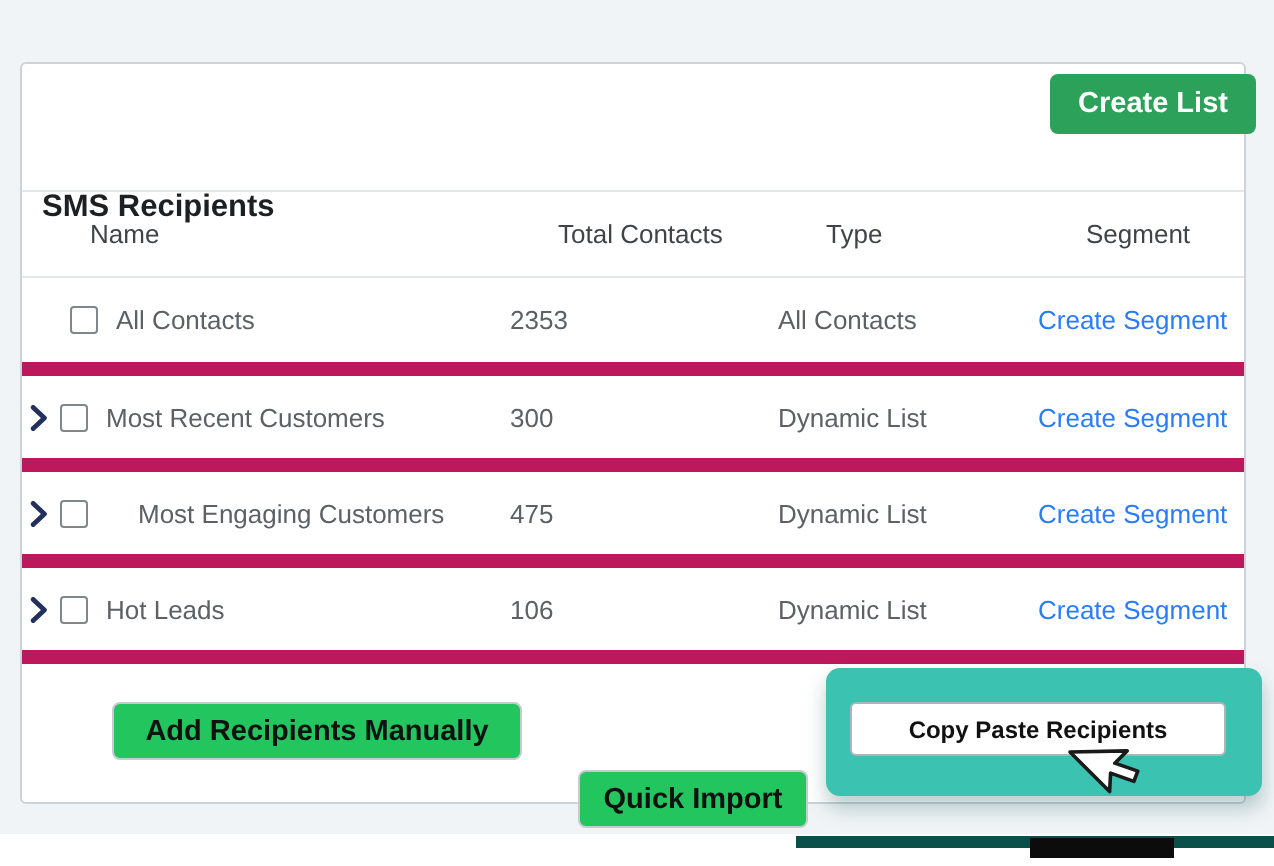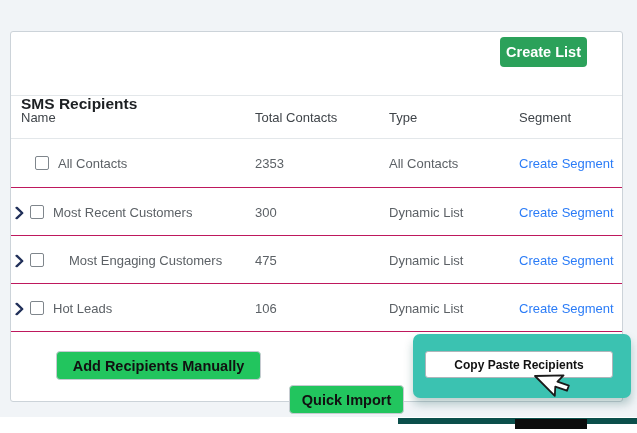--- a/index.html
+++ b/index.html
@@ -13,34 +13,34 @@
   
   .dark-teal-bar { position:absolute; left:398px; top:418px; width:239px; height:6px; background:var(--dark_teal); }
   .black-bar { position:absolute; left:515px; top:419px; width:72px; height:10px; background:#0c0c0c; }
 
   .card { position:absolute; left:10px; top:31px; width:613px; height:371px;
           background:#fff; border:1px solid #ccd3d9; border-radius:3px; }
 
   .card-header { position:absolute; left:0; top:0; width:100%; height:64px; border-bottom:1px solid #e3e7ea; }
   .card-title { position:absolute; left:10px; top:39px; transform:translateY(-50%);
                 font-size:15.5px; font-weight:bold; color:#1d2023;margin-top:33px; }
-  .btn-green { position:absolute; left:489px; top:5px; width:87px; height:30px;
+  .btn-green { position:absolute; left:514px; top:5px; width:103px; height:30px;
                background:var(--accent_green); color:#fff; border:none; border-radius:4px;
                font-family:inherit; font-size:14.5px; font-weight:bold; cursor:pointer; }
 
   .thead { position:absolute; left:0; top:64px; width:100%; height:43px; border-bottom:1px solid #e3e7ea; }
-  .thead .cell { color:#3f4449; }
+  .thead .cell { color:#3f4449;margin-left:24px; }
 
   .cell { position:absolute; top:50%; transform:translateY(-50%); font-size:13px; color:#5c6166; white-space:nowrap; }
   .c-name   { left:10px; }
   .c-total  { left:244px; }
   .c-type   { left:378px; }
   .c-seg    { left:508px; }
 
-  .trow { position:absolute; left:0; width:100%; border-bottom:1px solid #be185d;text-decoration:underline; }
+  .trow { position:absolute; left:0; width:100%; border-bottom:7px solid #be185d;text-decoration:underline; }
   .trow.r1 { top:107px; height:49px; }
   .trow.r2 { top:156px; height:48px; }
   .trow.r3 { top:204px; height:48px; }
   .trow.r4 { top:252px; height:48px; }
 
   .chev { position:absolute; left:4px; top:50%; transform:translateY(-50%); width:9px; height:13px; }
   .cb { position:absolute; top:50%; transform:translateY(-50%); width:14px; height:14px;
         border:1.4px solid #7f868c; border-radius:2px; background:#fff; cursor:pointer; }
   .cb.cb-plain { left:24px; }
   .cb.cb-exp   { left:19px; }

